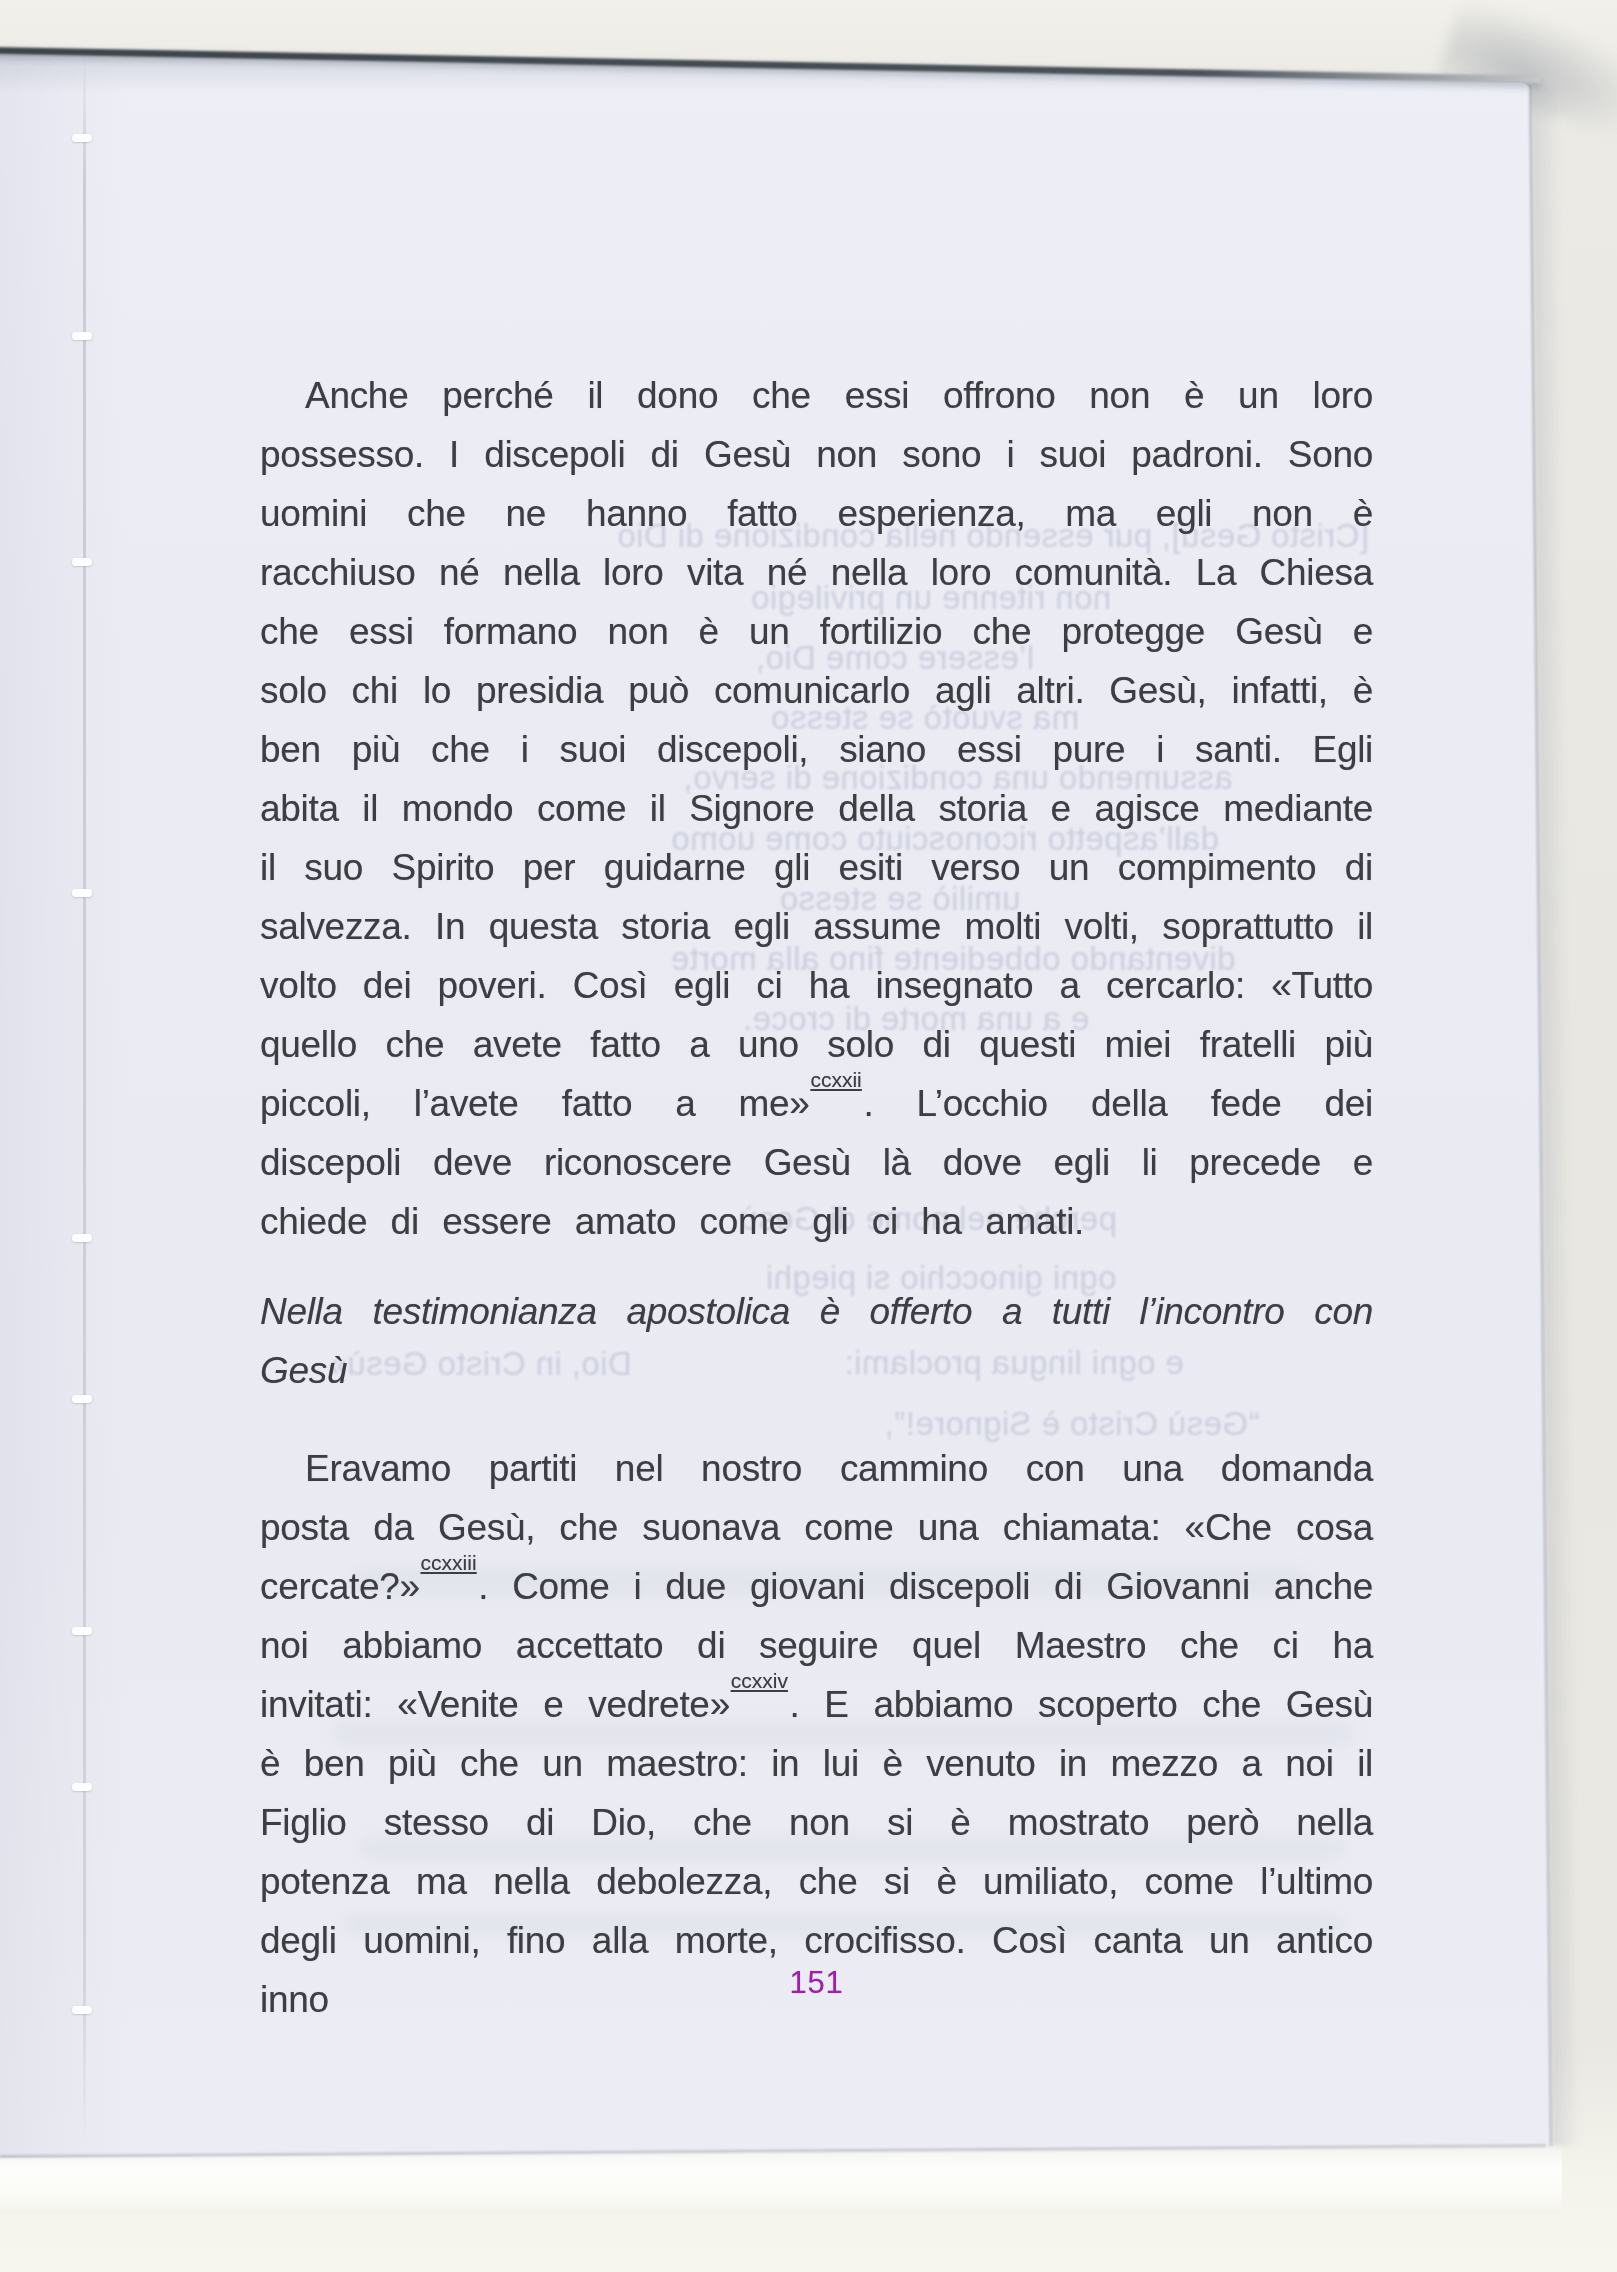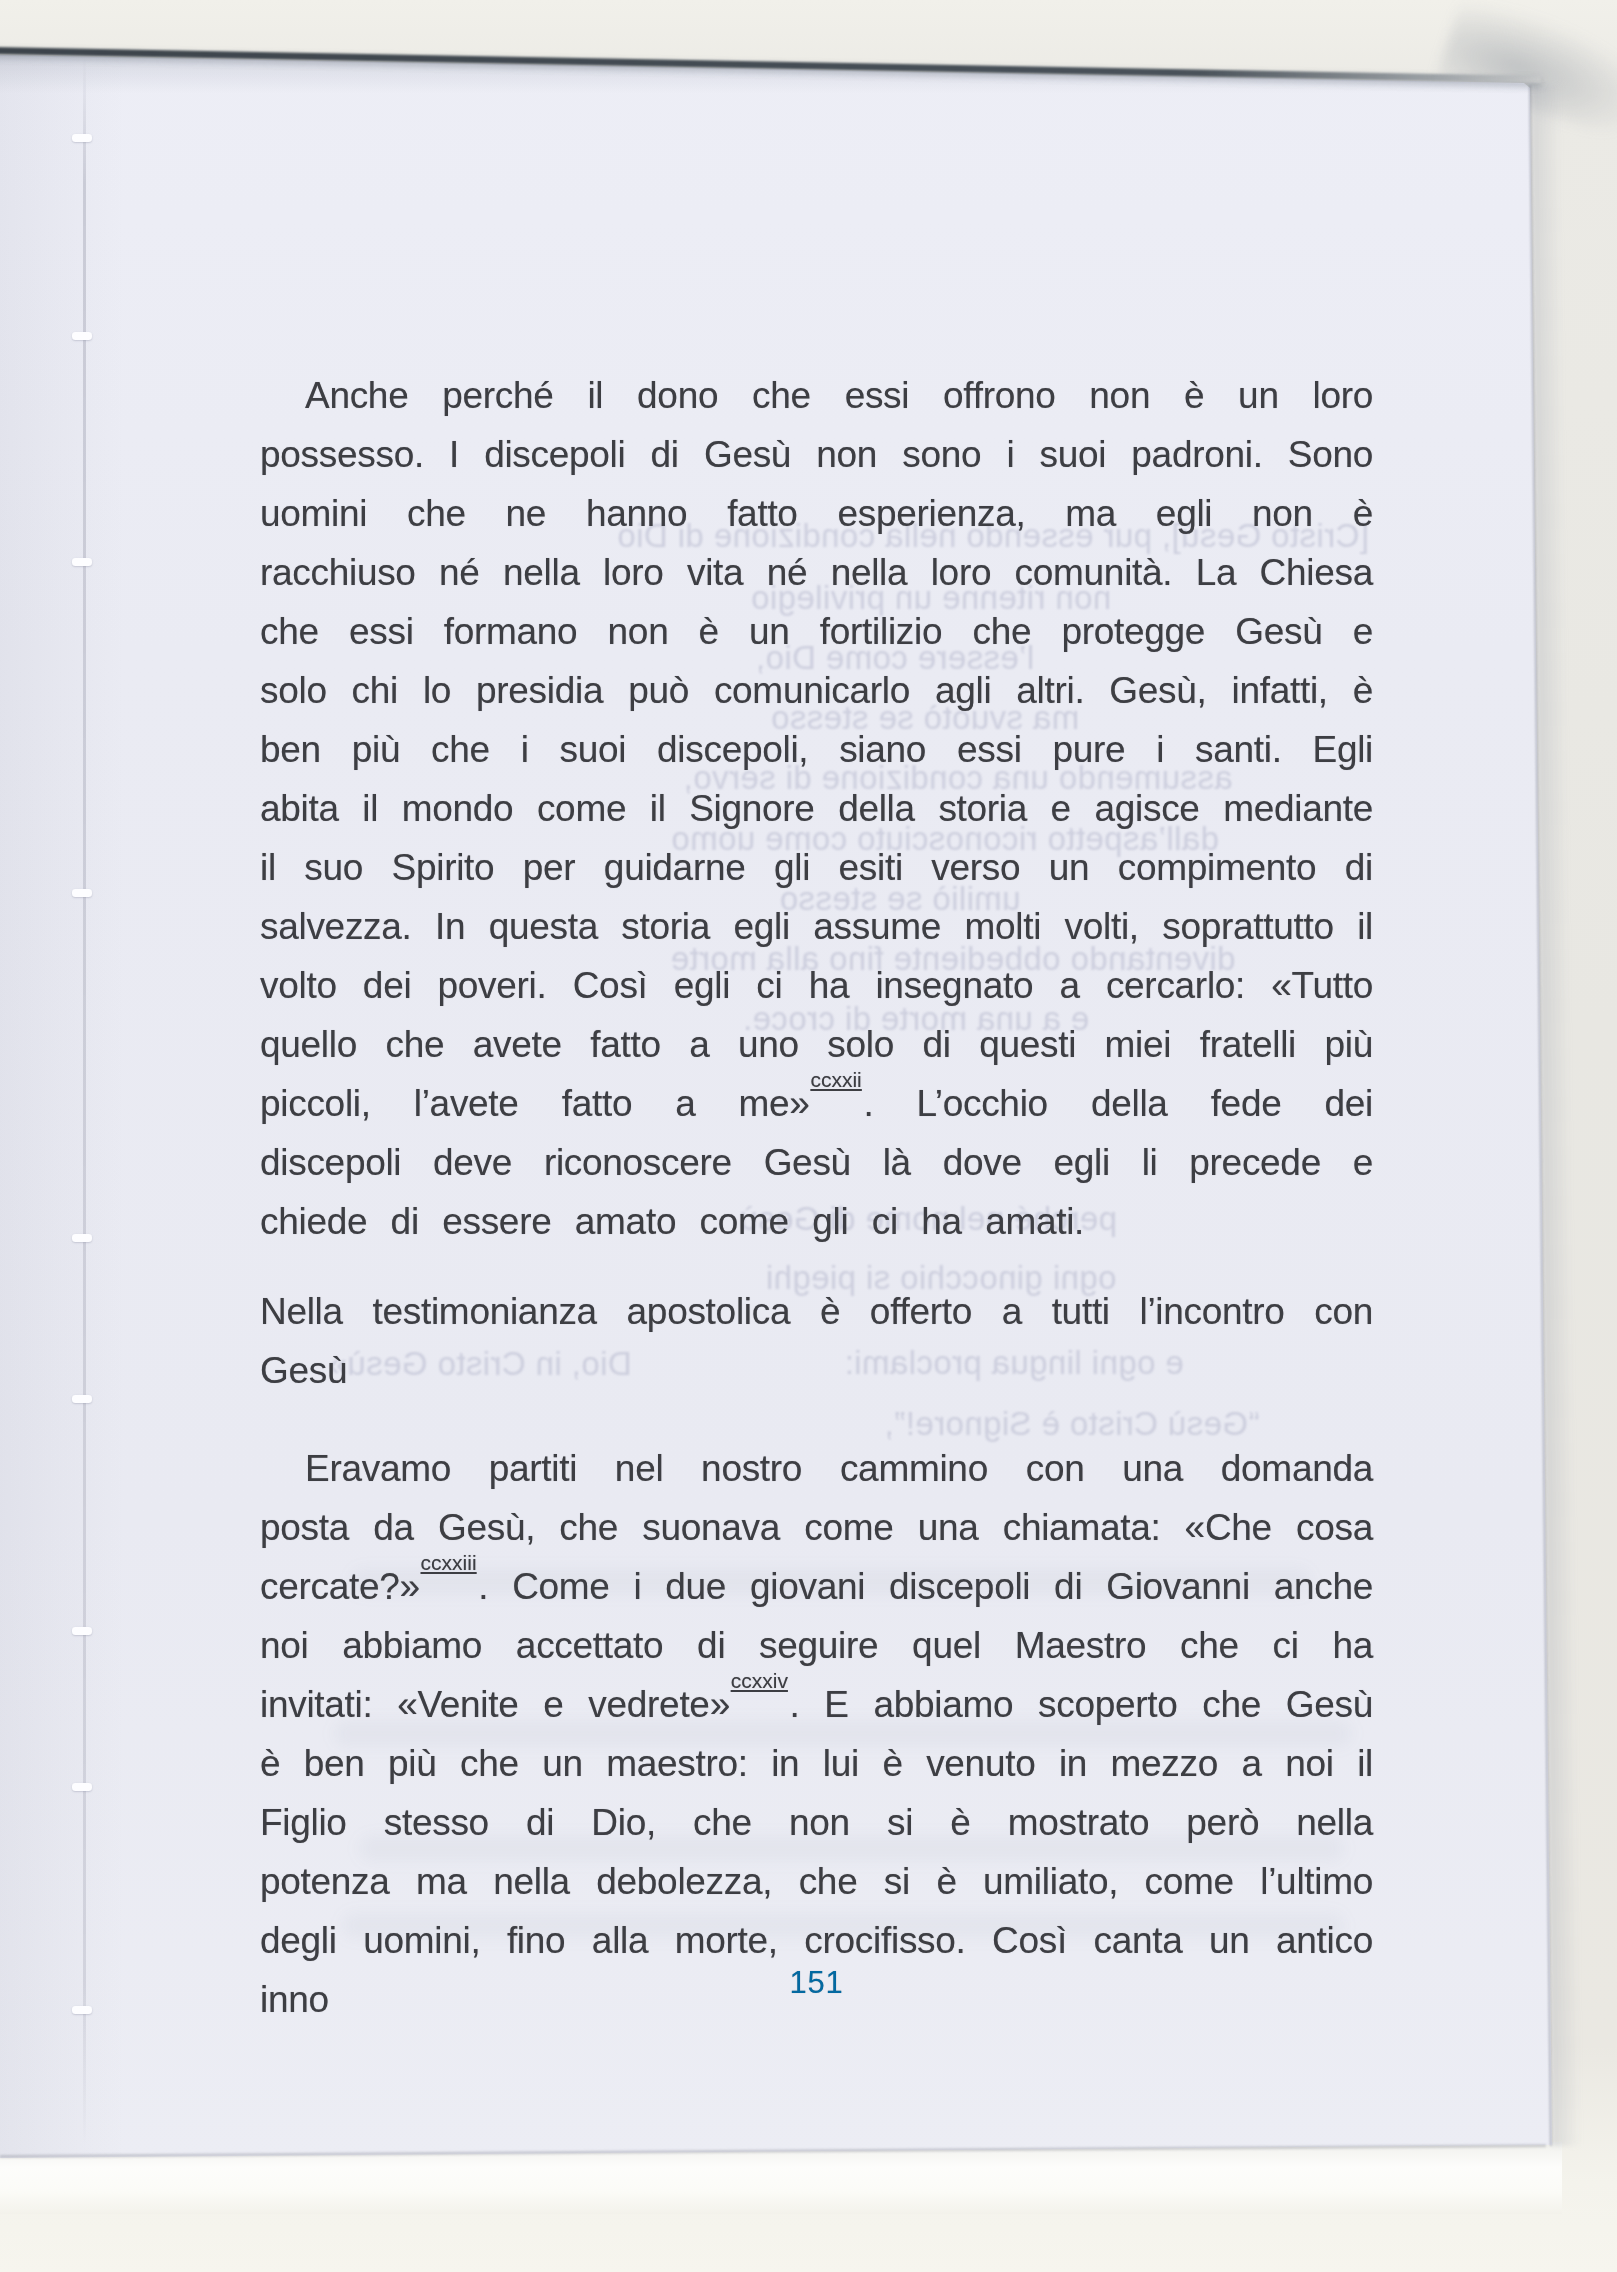--- a/index.html
+++ b/index.html
@@ -78,30 +78,30 @@
 
   
   .txt{
     position:absolute;left:260px;width:1113px;
     font-size:37px;line-height:59px;letter-spacing:-0.3px;word-spacing:13.4px;
     color:#3d3e43;text-align:justify;
     text-shadow:0 0 0.8px rgba(61,62,67,.42);
     z-index:5;margin:0;
   }
   .indent{text-indent:45px;}
-  .heading{word-spacing:8.3px;}
+  .heading{font-style:italic;word-spacing:8.3px;}
   .heading .h-line{display:block;}
   .heading .h-line.fill{text-align-last:justify;}
   sup.fn{
     font-size:21px;line-height:0;letter-spacing:0;word-spacing:0;
     position:relative;top:-16px;margin:0 1.7px 0 0.8px;text-decoration:underline;
   }
   .pagenum{
     text-align:center;text-indent:0;font-size:31px;line-height:40px;
-    letter-spacing:0.8px;word-spacing:0;color:#0369a1;
+    letter-spacing:0.8px;word-spacing:0;color:#a21caf;
   }
 
   
   #ghost-layer{position:absolute;inset:0;z-index:4;pointer-events:none;}
   .ghost{
     position:absolute;white-space:nowrap;
     font-size:33px;line-height:37px;letter-spacing:0.4px;
     color:rgba(104,111,148,.22);
     transform:translateX(-50%) scaleX(-1);
     filter:blur(1.1px);

